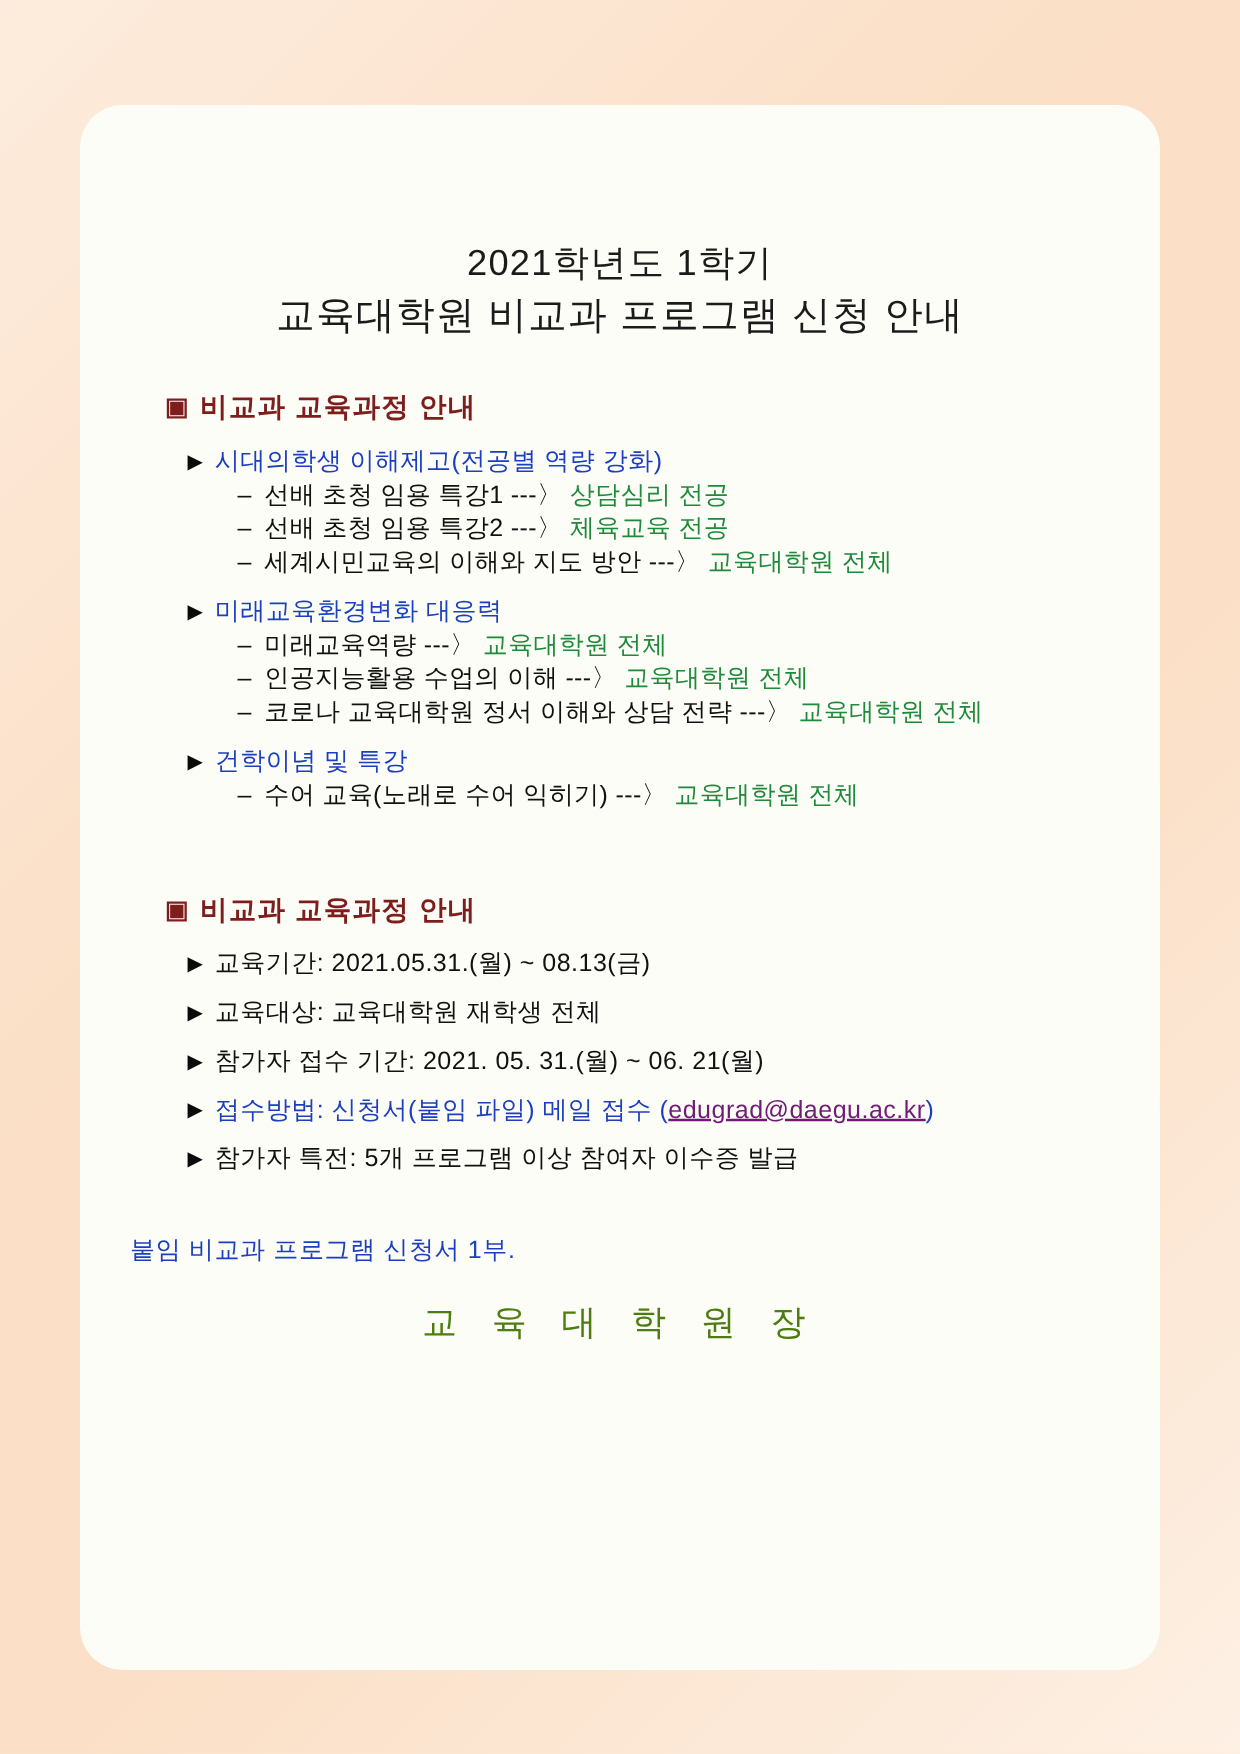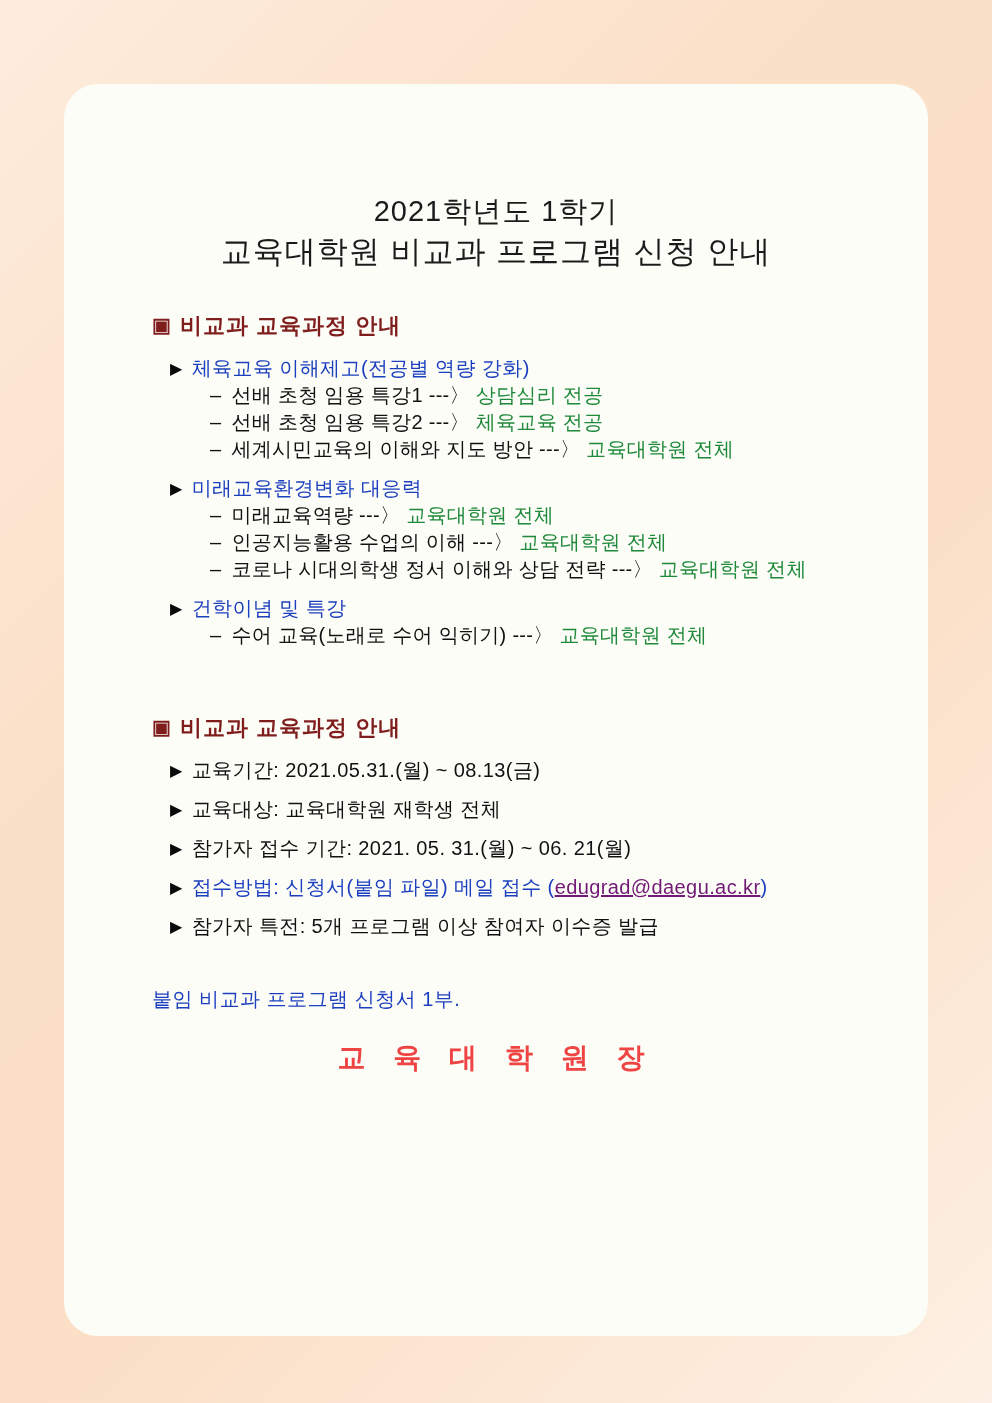--- a/index.html
+++ b/index.html
@@ -24,21 +24,21 @@
     position: absolute;
     left: 64px;
     top: 84px;
     width: 864px;
     height: 1252px;
     background: #fdfdf7;
     border-radius: 34px;
     box-shadow: 0 0 0 0 rgba(0,0,0,0);
   }
   .inner {
-    padding: 0 60px;
+    padding: 0 40px;
     box-sizing: border-box;
     width: 100%;
   }
   .title {
     text-align: center;
     color: #1b1b1b;
     font-size: 31px;
     line-height: 1.35;
     letter-spacing: 0.5px;
     margin-top: 108px;
@@ -88,40 +88,39 @@
   .lvl2 .dash {
     display: inline-block;
     margin-right: 10px;
   }
   .green { color: #1f8a3b; }
   .mail {
     color: #701a75;
     text-decoration: underline;
   }
   .attach {
-    margin-left: 28px;
     margin-top: 46px;
     font-size: 20px;
     color: #1c3fbf;
     letter-spacing: 0.5px;
   }
   .date {
     text-align: center;
     margin-top: 62px;
     font-size: 21px;
     color: #111;
     letter-spacing: 1.5px;
   }
   .signer {
     text-align: center;
     margin-top: 26px;
     font-size: 28px;
-    color: #ef4444;
+    color: #4d7c0f;
     letter-spacing: 10px;
-    font-weight: bold;
+    font-weight: normal;
   }
   .gap-lg { height: 26px; }
 </style>
 </head>
 <body>
 
 <div class="page-bg"></div>
 
 <div class="card">
   <div class="inner">
@@ -130,21 +129,21 @@
       <span class="line1">2021학년도 1학기</span>
       <span class="line2">교육대학원 비교과 프로그램 신청 안내</span>
     </div>
 
     <div class="section">
       <div class="sec-head">
         <span class="sq">▣</span><span>비교과 교육과정 안내</span>
       </div>
 
       <div class="lvl1">
-        <span class="tri">▶</span><span>체육교육 이해제고(전공별 역량 강화)</span>
+        <span class="tri">▶</span><span>시대의학생 이해제고(전공별 역량 강화)</span>
       </div>
       <div class="lvl2">
         <span class="dash">–</span><span>선배 초청 임용 특강1 ---〉</span>
         <span class="green">상담심리 전공</span>
       </div>
       <div class="lvl2">
         <span class="dash">–</span><span>선배 초청 임용 특강2 ---〉</span>
         <span class="green">체육교육 전공</span>
       </div>
       <div class="lvl2">
@@ -157,21 +156,21 @@
       </div>
       <div class="lvl2">
         <span class="dash">–</span><span>미래교육역량 ---〉</span>
         <span class="green">교육대학원 전체</span>
       </div>
       <div class="lvl2">
         <span class="dash">–</span><span>인공지능활용 수업의 이해 ---〉</span>
         <span class="green">교육대학원 전체</span>
       </div>
       <div class="lvl2">
-        <span class="dash">–</span><span>코로나 시대의학생 정서 이해와 상담 전략  ---〉</span>
+        <span class="dash">–</span><span>코로나 교육대학원 정서 이해와 상담 전략  ---〉</span>
         <span class="green">교육대학원 전체</span>
       </div>
 
       <div class="lvl1">
         <span class="tri">▶</span><span>건학이념 및 특강</span>
       </div>
       <div class="lvl2">
         <span class="dash">–</span><span>수어 교육(노래로 수어 익히기) ---〉</span>
         <span class="green">교육대학원 전체</span>
       </div>

